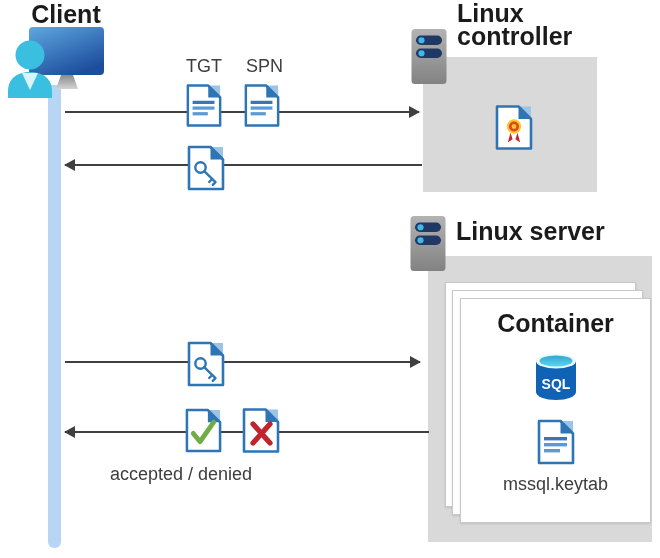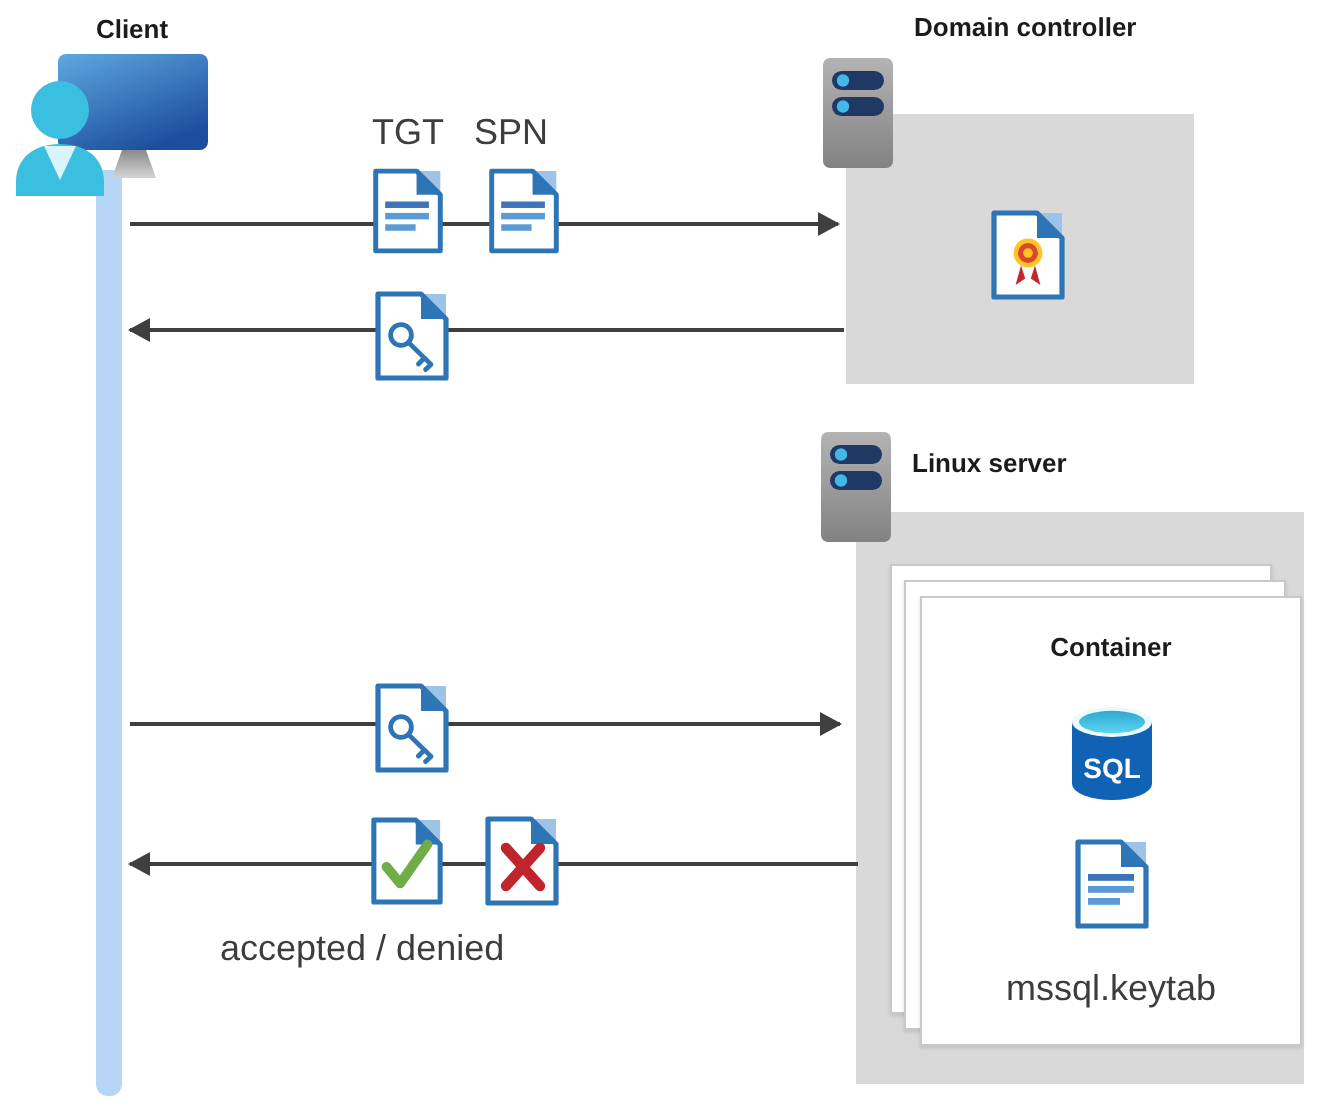--- a/index.html
+++ b/index.html
@@ -9,21 +9,21 @@
     --check-green:#70ad47; --cross-red:#c0242c;
     --ribbon-yellow:#ffc526; --ribbon-red:#c1272d;
     --card-border:#c8c8c8; --title-ink:#1b1b1b; --label-ink:#3d3d3d;
   }
   *{margin:0;padding:0;box-sizing:border-box;}
   html,body{background:#fff;}
   body{font-family:"Liberation Sans","DejaVu Sans",sans-serif;}
   #stage{position:relative;width:660px;height:558px;background:#fff;overflow:hidden;}
 
   .abs{position:absolute;}
-  .title{font-weight:bold;font-size:13px;line-height:23px;color:var(--title-ink);}
+  .title{font-weight:bold;font-size:25px;line-height:23px;color:var(--title-ink);}
   .label{font-size:18px;color:var(--label-ink);}
 
   
   .client-label{left:18px;top:3px;width:96px;text-align:center;}
   .client-icon{left:6px;top:26px;width:100px;height:72px;z-index:3;}
   .lifeline{left:48px;top:85px;width:13px;height:463px;background:var(--lifeline);
             border-radius:3px 3px 6px 6px;z-index:1;}
 
   
   .node-box{background:var(--box-gray);z-index:1;}
@@ -40,21 +40,21 @@
 
   
   .card{width:191px;height:225px;background:#fff;border:1px solid var(--card-border);
         box-shadow:0 1px 2px rgba(0,0,0,.12);z-index:2;}
   .card-back{left:445px;top:282px;}
   .card-mid{left:452px;top:290px;}
   .card-front{left:460px;top:298px;z-index:3;display:flex;flex-direction:column;align-items:center;}
   .container-title{margin-top:13px;}
   .sql-icon{width:46px;height:50px;margin-top:17px;}
   .keytab-icon{width:40px;height:46px;margin-top:17px;}
-  .keytab-label{font-size:18px;margin-top:19px;}
+  .keytab-label{font-size:18px;margin-top:9px;}
 
   
   .arrow{position:absolute;height:0;border-top:2px solid var(--arrow);z-index:4;}
   .arrow::after{content:"";position:absolute;top:-7px;width:0;height:0;
                 border-top:6px solid transparent;border-bottom:6px solid transparent;}
   .arrow-right::after{right:-1px;border-left:11px solid var(--arrow);}
   .arrow-left::after{left:-1px;border-right:11px solid var(--arrow);}
   .a1{left:65px;top:111px;width:354px;}
   .a2{left:65px;top:164px;width:357px;}
   .a3{left:65px;top:361px;width:355px;}
@@ -62,21 +62,21 @@
 
   
   .doc{z-index:5;}
   .tgt-doc{left:185px;top:83px;width:38px;height:45px;}
   .spn-doc{left:243px;top:83px;width:38px;height:45px;}
   .key-doc-1{left:186px;top:145px;width:40px;height:46px;}
   .key-doc-2{left:186px;top:341px;width:40px;height:46px;}
   .check-doc{left:184px;top:407px;width:39px;height:47px;}
   .x-doc{left:241px;top:407px;width:40px;height:47px;}
   .tgt-label{left:181px;top:56px;width:46px;text-align:center;}
-  .spn-label{left:237px;top:56px;width:46px;text-align:left;}
+  .spn-label{left:237px;top:56px;width:46px;text-align:right;}
   .accepted-label{left:110px;top:464px;width:210px;text-align:left;font-size:18px;}
 
   
   .page{fill:#fff;stroke:var(--doc-blue);stroke-width:2.6;stroke-linejoin:round;}
   .fold-light{fill:#9dc3e6;}
   .fold-dark{fill:var(--doc-blue);}
   .l1{fill:var(--doc-line-dark);}
   .l2{fill:var(--doc-line-blue);}
   .keyline{fill:none;stroke:var(--doc-blue);stroke-width:2.4;stroke-linecap:round;stroke-linejoin:round;}
   .checkline{fill:none;stroke:var(--check-green);stroke-width:5;stroke-linecap:round;stroke-linejoin:round;}
@@ -136,21 +136,21 @@
       <path d="M2 72 L2 65 C2 53 11 46 24 46 C37 46 46 53 46 65 L46 72 Z" fill="var(--person-cyan)"></path>
       <path d="M16 47 L24 64 L32 47 Z" fill="#d9f4fb"></path>
     </g>
   </svg>
   <div class="abs lifeline"></div>
 
   <div class="abs node-box dc-box"></div>
   <svg class="abs server-icon dc-server" viewBox="0 0 36 56">
       <use href="#sym-server"></use>
     </svg>
-  <div class="abs title dc-title">Domain controller</div>
+  <div class="abs title dc-title">Linux controller</div>
   <svg class="abs cert-icon" viewBox="0 0 40 46">
     <use href="#sym-page"></use>
     <circle class="seal-outer" cx="20" cy="22" r="7.2"></circle>
     <circle class="seal-inner" cx="20" cy="22" r="3.7"></circle>
     <path class="ribbon" d="M16.5 28.2 L13.8 38 L18.6 34.8 Z"></path>
     <path class="ribbon" d="M23.5 28.2 L26.2 38 L21.4 34.8 Z"></path>
   </svg>
 
   <div class="abs node-box linux-box"></div>
   <svg class="abs server-icon linux-server" viewBox="0 0 36 56">

